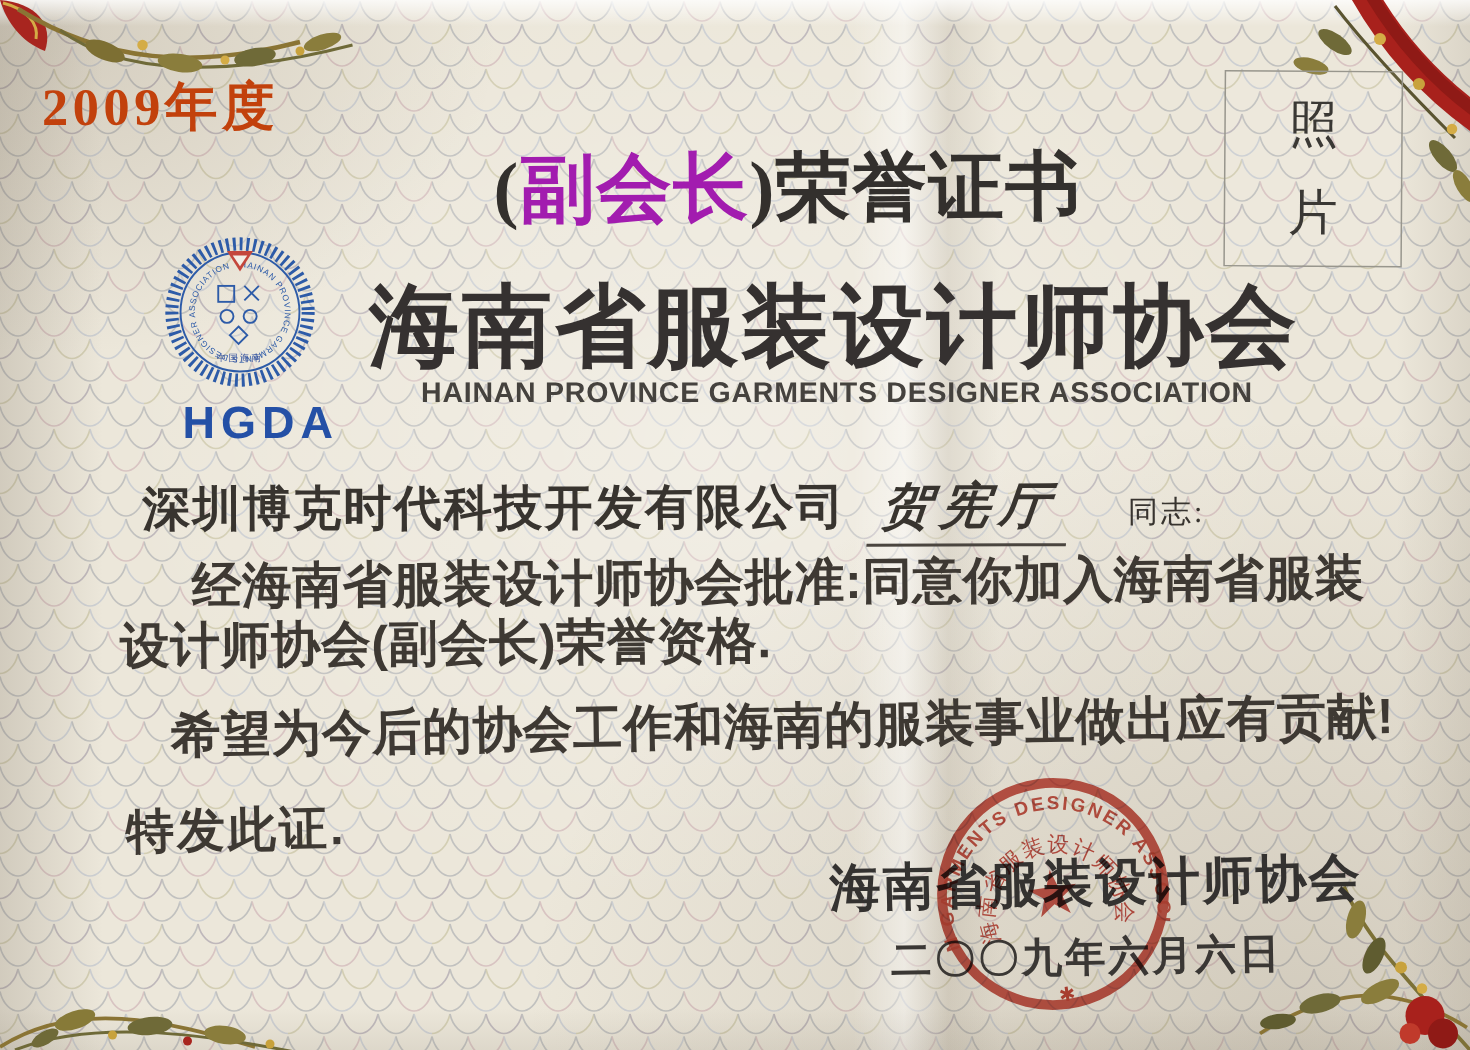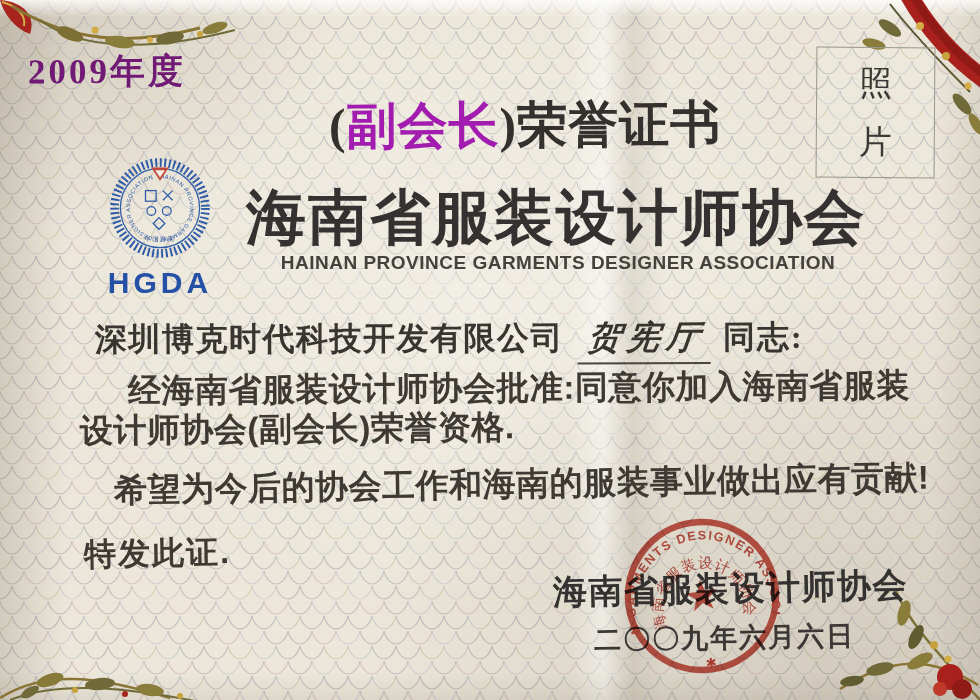--- a/index.html
+++ b/index.html
@@ -17,21 +17,21 @@
       linear-gradient(90deg, rgba(115,104,88,.22), rgba(255,255,255,0) 7%),
       linear-gradient(270deg, rgba(115,104,88,.14), rgba(0,0,0,0) 5%),
       linear-gradient(0deg, rgba(115,104,88,.12), rgba(0,0,0,0) 4%),
       linear-gradient(90deg, rgba(0,0,0,0) 58%, rgba(255,255,255,.45) 61.5%, rgba(120,108,90,.13) 64.5%, rgba(0,0,0,0) 68%),
       radial-gradient(ellipse at 88% 98%, rgba(105,90,70,.20), rgba(0,0,0,0) 42%),
       radial-gradient(ellipse at 4% 4%, rgba(105,90,70,.18), rgba(0,0,0,0) 22%),
       radial-gradient(ellipse at 48% 42%, rgba(255,255,255,.30), rgba(0,0,0,0) 55%);
   }
   .year{
     position:absolute;left:28px;top:48px;
-    font-size:35px;font-weight:bold;letter-spacing:3px;color:#701a75;
+    font-size:35px;font-weight:bold;letter-spacing:3px;color:#c2410c;
     transform:rotate(-.3deg);
   }
   .cert-title{
     position:absolute;left:0;top:92px;width:100%;text-align:center;
     font-size:50px;font-weight:bold;color:#33302d;letter-spacing:1px;
     transform:translateX(35px) rotate(-.3deg);
   }
   .cert-title .red{color:#a21caf;}
   .heading-cn{
     position:absolute;left:0;top:178px;width:100%;text-align:center;
@@ -39,41 +39,41 @@
     transform:translateX(66px);
   }
   .heading-en{
     position:absolute;left:0;top:252px;width:100%;text-align:center;
     font-family:"Liberation Sans", sans-serif;
     font-size:19px;font-weight:600;color:#45423e;letter-spacing:.5px;
     transform:translateX(68px);
   }
   .logo-wrap{position:absolute;left:102px;top:150px;width:116px;height:116px;}
   .hgda{
-    position:absolute;left:94px;top:266px;width:132px;text-align:center;
+    position:absolute;left:94px;top:266px;width:132px;text-align:right;
     font-family:"Liberation Sans", sans-serif;
     font-size:30px;font-weight:bold;color:#2450a6;letter-spacing:4px;
   }
   .photo-box{
     position:absolute;left:816px;top:47px;width:119px;height:131px;
     border:1.5px solid #98968d;transform:rotate(.4deg);
     display:flex;flex-direction:column;align-items:center;justify-content:center;gap:14px;
     font-size:33px;color:#3a3834;background:rgba(255,255,255,.06);
   }
   .recipient{
     position:absolute;left:95px;top:316px;white-space:nowrap;
     color:#38342f;transform:rotate(-.2deg);
   }
   .recipient .company{font-size:32px;font-weight:bold;letter-spacing:1.5px;}
   .recipient .name{
     display:inline-block;font-size:33px;font-weight:bold;font-style:italic;
     letter-spacing:6px;margin:0 10px 0 16px;padding:0 8px 2px 8px;
     border-bottom:2.5px solid #4a453f;transform:skewX(-6deg);
   }
-  .recipient .honorific{font-size:32px;font-weight:bold;letter-spacing:2px;}
+  .recipient .honorific{font-size:20px;font-weight:normal;letter-spacing:2px;margin-left:29px;}
   .pop{
     position:absolute;font-family:"Liberation Sans", sans-serif;
     font-weight:800;color:#3e3933;white-space:nowrap;
   }
   .body-l1{left:128px;top:366px;font-size:33px;letter-spacing:.5px;transform:rotate(-.4deg);}
   .body-l2{left:80px;top:407px;font-size:33px;letter-spacing:.5px;transform:rotate(-.5deg);}
   .body-l3{left:114px;top:462px;font-size:33px;letter-spacing:.5px;transform:rotate(-.9deg);}
   .closing{left:84px;top:532px;font-size:32px;letter-spacing:2px;transform:rotate(-1deg);}
   .issuer{
     position:absolute;left:553px;top:566px;font-size:34px;font-weight:bold;

